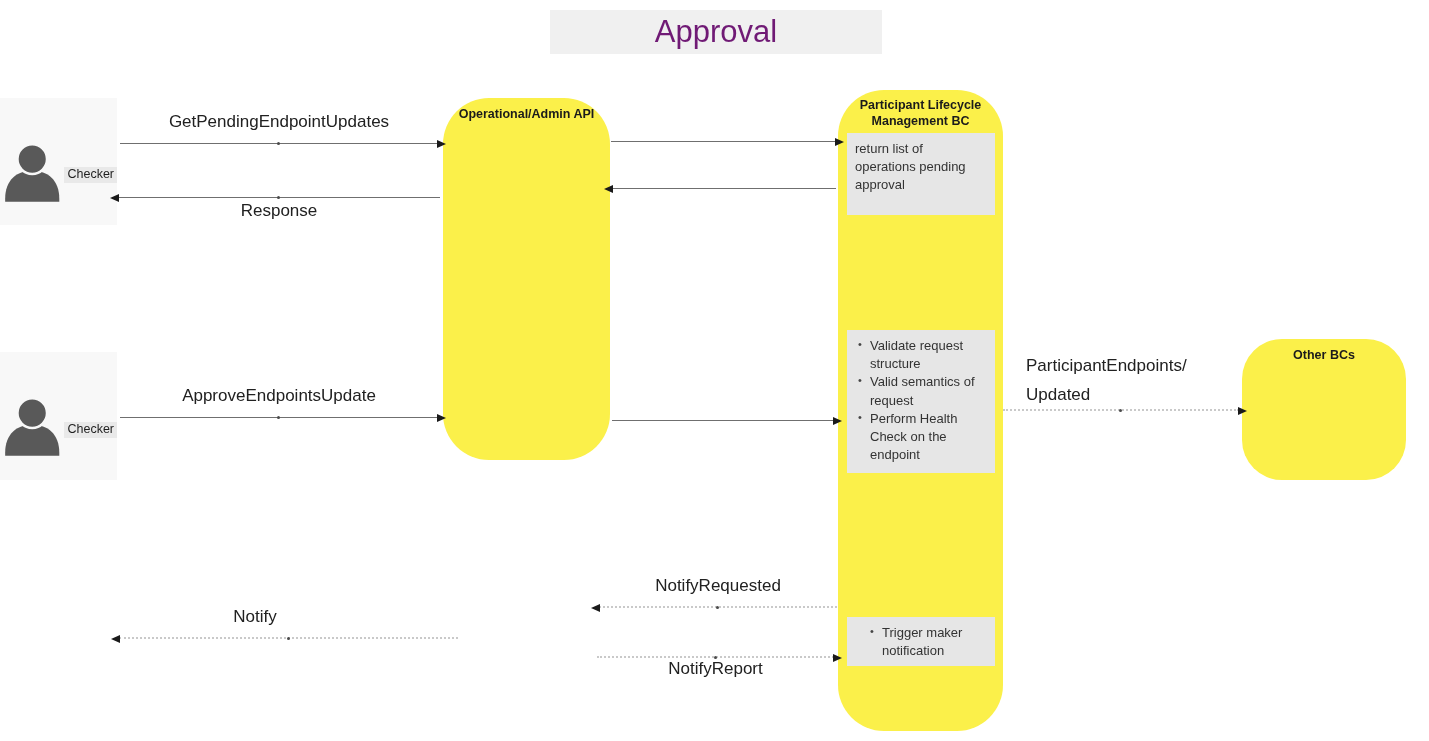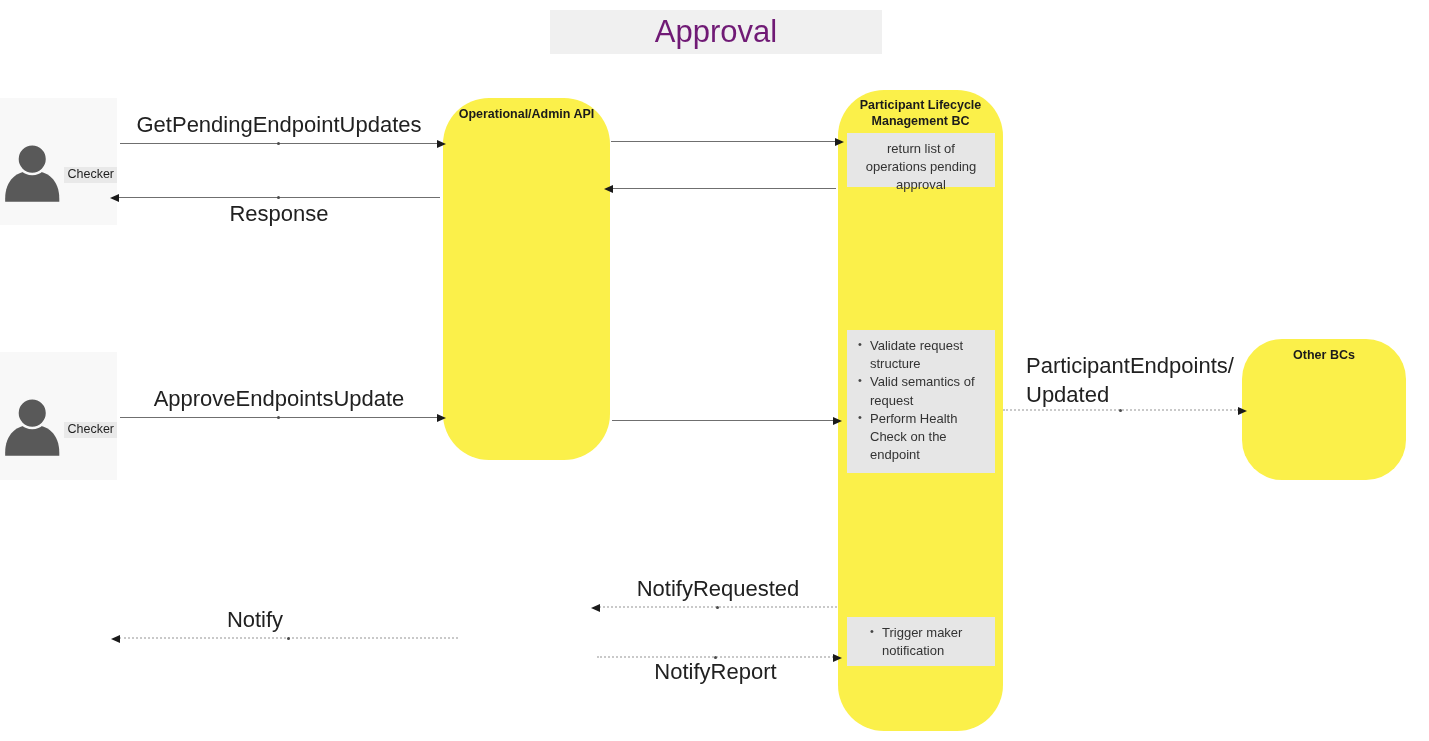--- a/index.html
+++ b/index.html
@@ -41,21 +41,21 @@
   }
   .note ul{margin:0;padding:0;list-style:none;}
   .note li{padding-left:15px;position:relative;}
   .note li::before{content:"\2022";position:absolute;left:3px;top:0;font-size:11px;color:#444;}
   .line{position:absolute;height:0;border-top:1px solid var(--solid);}
   .line.dotted{border-top:2px dotted var(--dotted);}
   .ah{position:absolute;width:0;height:0;top:-4px;}
   .ah.r{right:-8px;border-top:4px solid transparent;border-bottom:4px solid transparent;border-left:9px solid var(--head);}
   .ah.l{left:-8px;border-top:4px solid transparent;border-bottom:4px solid transparent;border-right:9px solid var(--head);}
   .mid-dot{position:absolute;left:50%;top:-2px;width:3px;height:3px;margin-left:-2px;border-radius:50%;background:#4a4a4a;}
-  .msg{position:absolute;font-size:22px;color:#212121;white-space:nowrap;}
+  .msg{position:absolute;font-size:17px;color:#212121;white-space:nowrap;}
   .msg.center{text-align:center;}
   .msg.two-line{line-height:29px;white-space:normal;}
   .msg.two-line span{display:block;}
 </style>
 </head>
 <body>
 
 <div class="canvas">
 
   <div class="title">Approval</div>
@@ -83,21 +83,21 @@
 
   <div class="node" style="left:838px;top:90px;width:165px;height:641px;border-radius:46px;">
     <div class="node-header" style="padding:7px 18px 0;">Participant Lifecycle Management BC</div>
   </div>
 
 
   <div class="node" style="left:1242px;top:339px;width:164px;height:141px;border-radius:40px;">
     <div class="node-header">Other BCs</div>
   </div>
 
-  <div class="note" style="left:847px;top:133px;width:148px;height:54px;text-align:center;">return list of operations pending approval</div>
+  <div class="note" style="left:847px;top:133px;width:148px;height:82px;">return list of operations pending approval</div>
 
   <div class="note" style="left:847px;top:330px;width:148px;height:143px;">
     <ul>
       <li>Validate request structure</li>
       <li>Valid semantics of request</li>
       <li>Perform Health Check on the endpoint</li>
     </ul>
   </div>
 
   <div class="note" style="left:847px;top:617px;width:148px;height:49px;padding-left:20px;">

